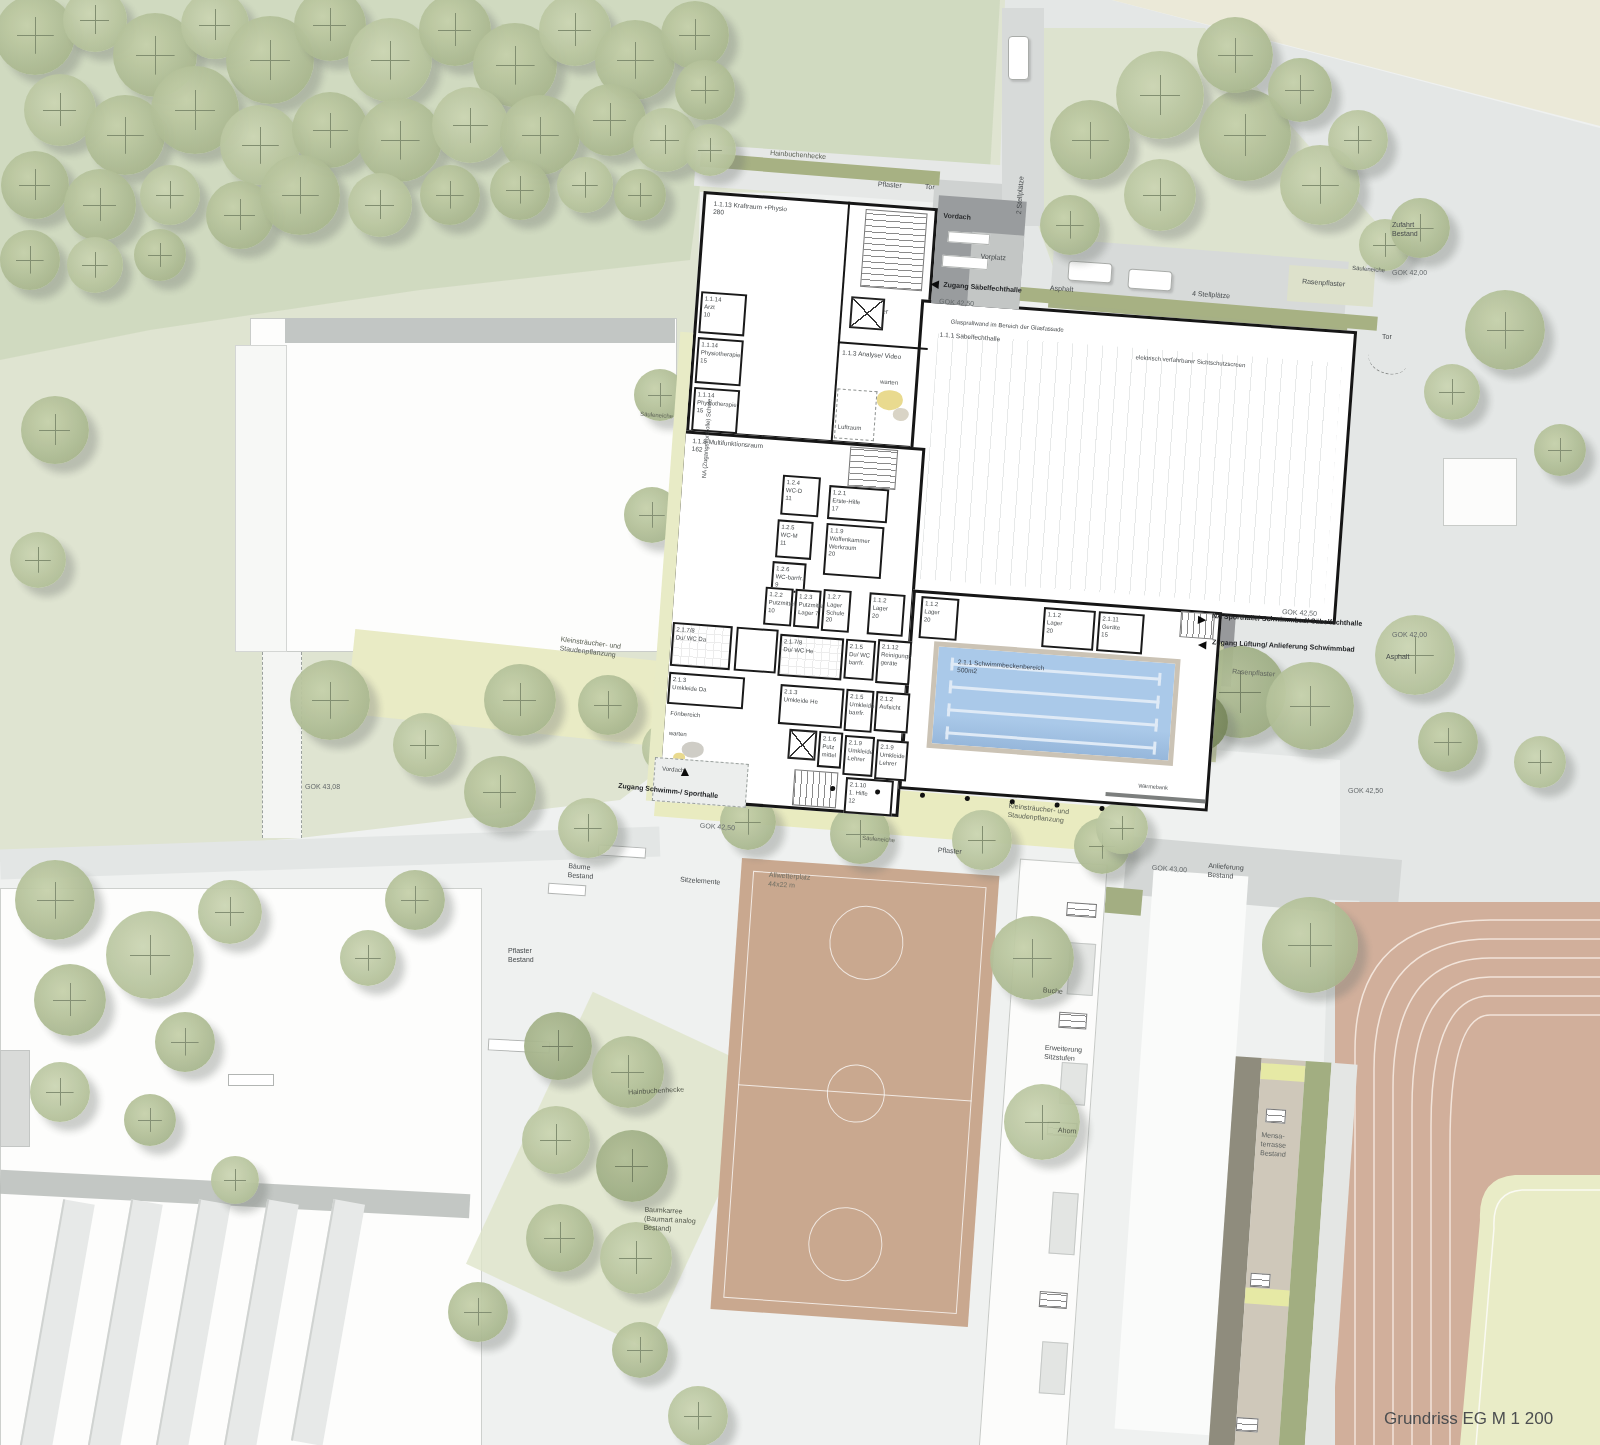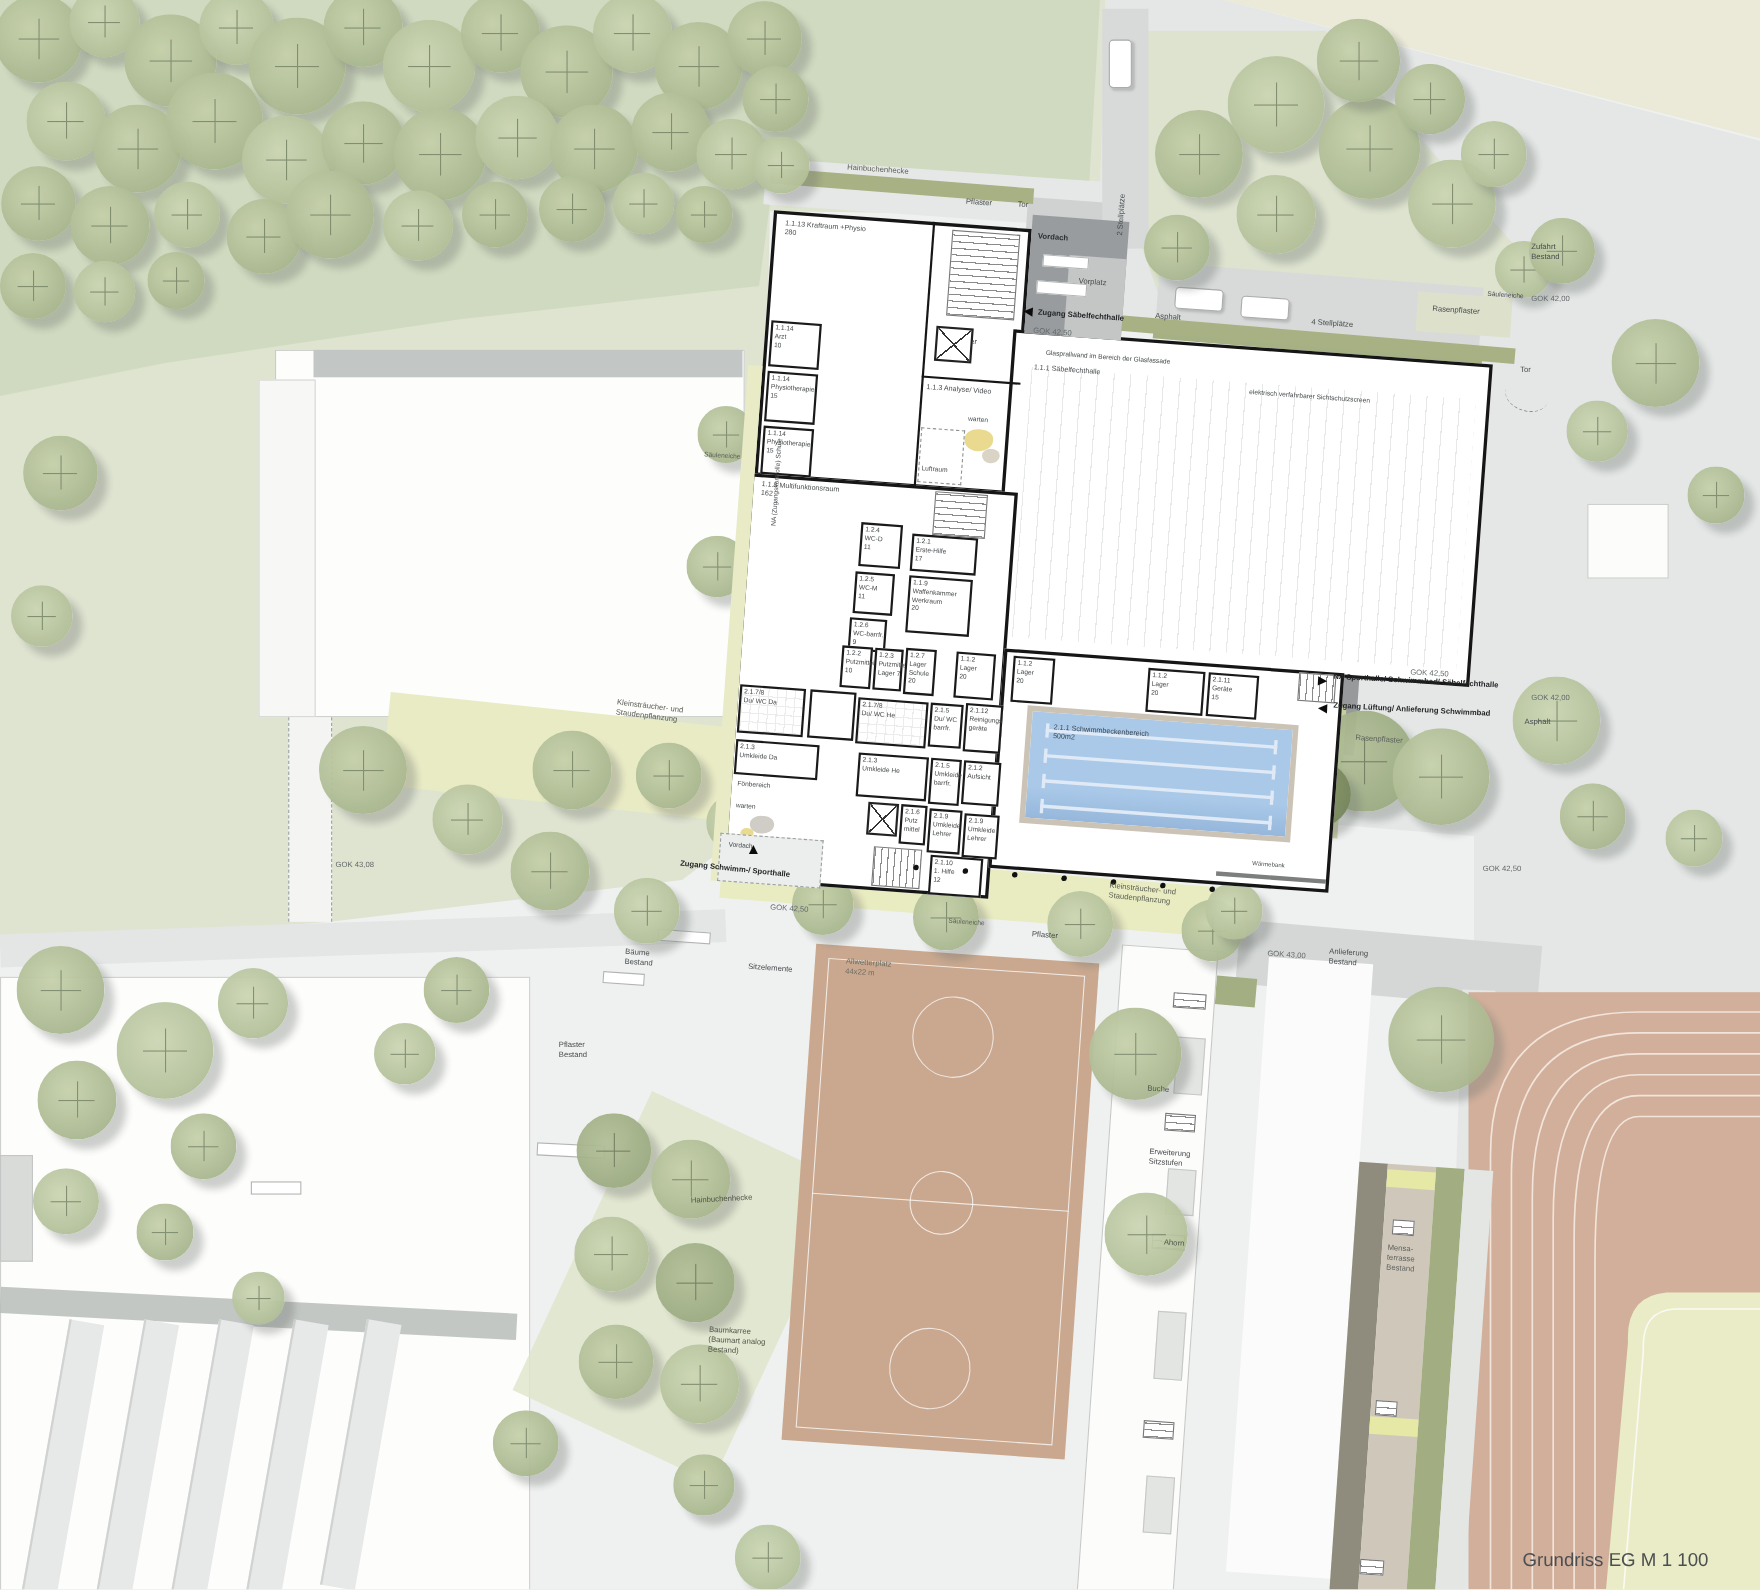--- a/index.html
+++ b/index.html
@@ -502,14 +502,14 @@
   <div class="lbl" style="left:680px;top:876px;transform:rotate(4deg);">Sitzelemente</div>
   <div class="lbl" style="left:508px;top:946px;">Pflaster
 Bestand</div>
   <div class="lbl" style="left:628px;top:1086px;transform:rotate(-3deg);color:#4f5448;">Hainbuchenhecke</div>
   <div class="lbl" style="left:644px;top:1206px;transform:rotate(3deg);color:#4f5448;">Baumkarree
 (Baumart analog
 Bestand)</div>
   <div class="lbl" style="left:1043px;top:986px;transform:rotate(4deg);color:#4f5448;">Buche</div>
   <div class="lbl" style="left:1058px;top:1126px;transform:rotate(4deg);color:#4f5448;">Ahorn</div>
 
-  <div class="lbl" style="left:1384px;top:1408px;font-size:17px;color:#4c4e50;white-space:nowrap;">Grundriss EG M 1 100</div>
+  <div class="lbl" style="left:1384px;top:1408px;font-size:17px;color:#4c4e50;white-space:nowrap;">Grundriss EG M 1 200</div>
 </div>
 
 </body></html>

